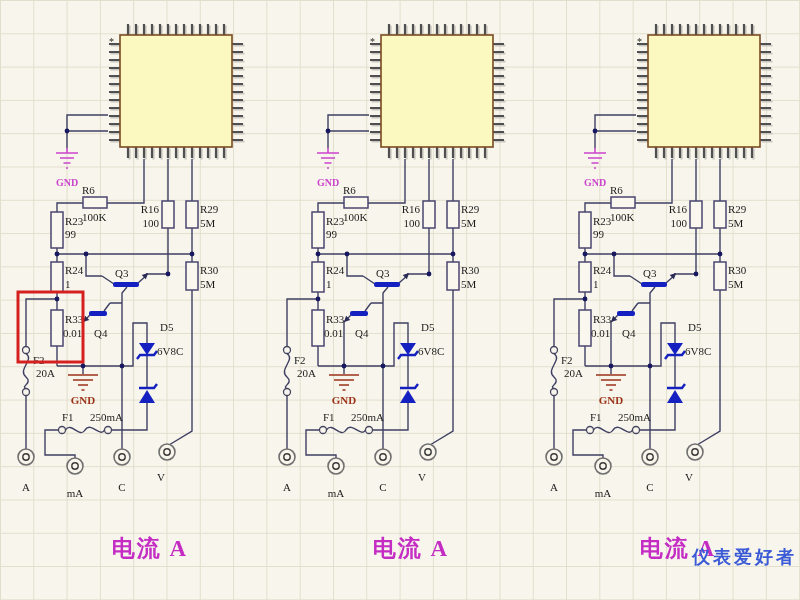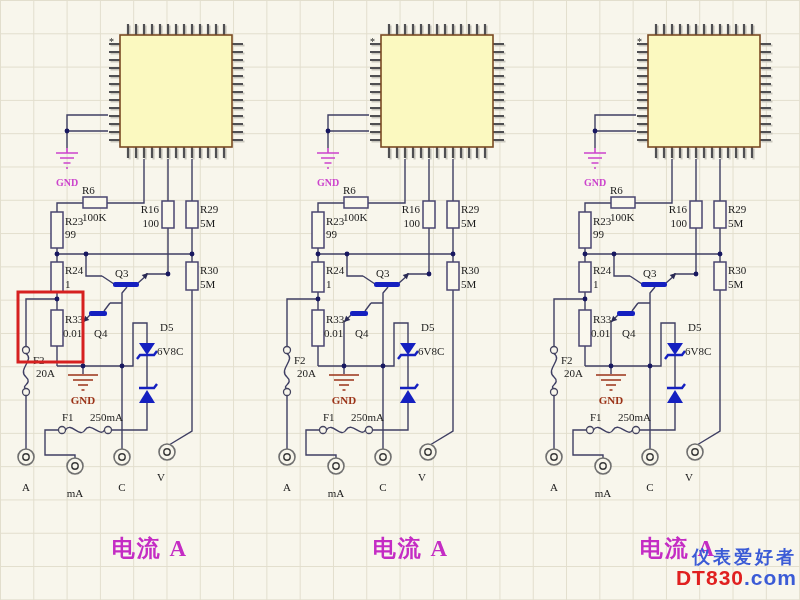--- a/index.html
+++ b/index.html
@@ -502,14 +502,13 @@
     </g>
 
     <rect class="highlight" x="18" y="292" width="65" height="70" style="display: none;"></rect>
 
     <text class="title-text" x="150" y="556" text-anchor="middle">电流  A</text>
   </g>
   </svg>
 
 <div class="watermark">
   <div class="wm1">仪表爱好者</div>
-  <div class="wm2"><span class="brand">DT830</span><span>.com</span></div>
 </div>
 
 </body></html>

